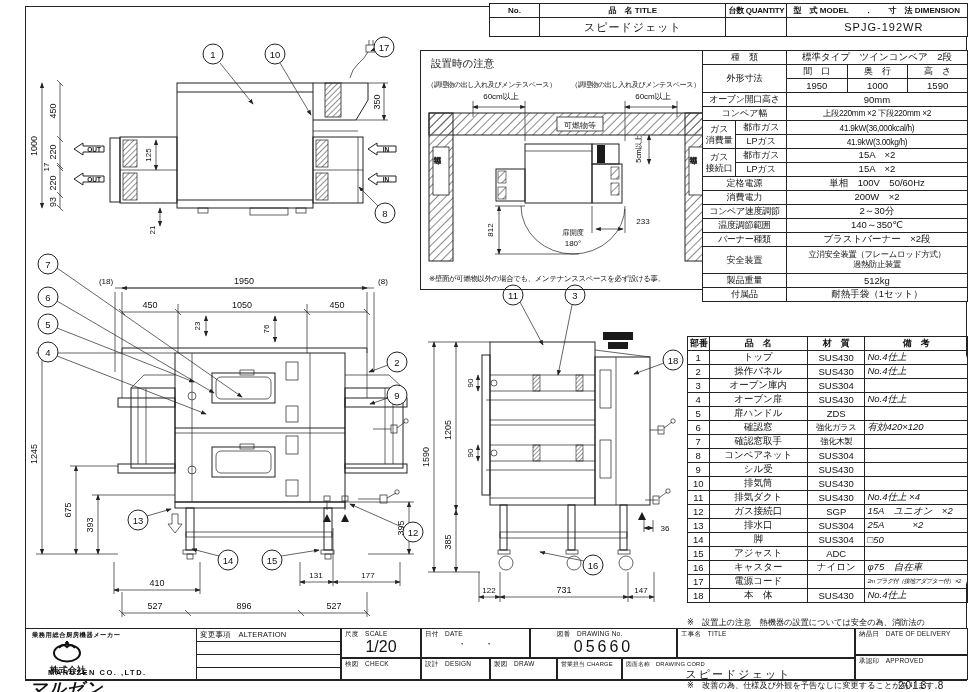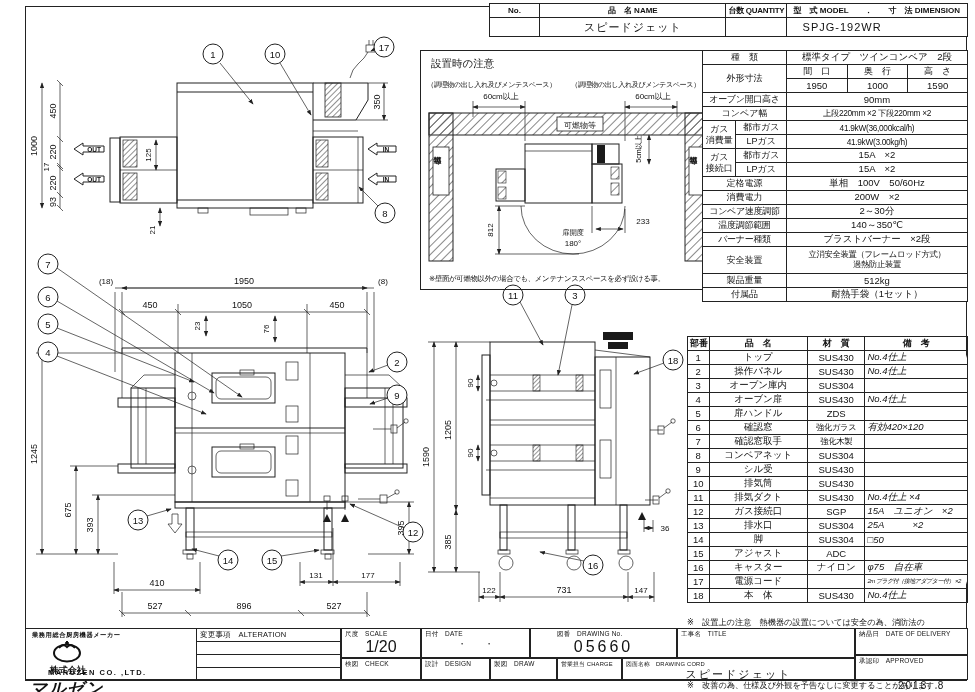--- a/index.html
+++ b/index.html
@@ -67,29 +67,29 @@
   <table class="hdr">
     <colgroup>
         <col style="width:50px">
         <col style="width:186px">
         <col style="width:60px">
         <col style="width:181px">
       </colgroup>
     <tbody>
         <tr>
       <td class="lbl">No.</td>
-      <td class="lbl">品　名 NAME</td>
+      <td class="lbl">品　名 TITLE</td>
       <td class="lbl t85">台数 QUANTITY</td>
       <td class="lbl">型　式 MODEL　　．　　寸　法 DIMENSION</td>
     </tr>
     <tr>
       <td class="val"></td>
       <td class="val">スピードジェット</td>
       <td class="val"></td>
-      <td class="val" style="text-align:left;padding-left:16px">SPJG-192WR</td>
+      <td class="val" style="text-align:center;padding-left:16px">SPJG-192WR</td>
     </tr>
   </tbody>
     </table>
 
   <svg style="left:28px;top:36px" width="372" height="212" viewBox="0 0 372 212">
     <defs>
       <marker id="pAr" markerWidth="9" markerHeight="8" refX="7" refY="3" orient="auto-start-reverse">
         <path d="M0,0 L8,3 L0,6 z" fill="#222"></path>
         </marker>
       <pattern id="pH" width="4" height="4" patternUnits="userSpaceOnUse" patternTransform="rotate(45)">

